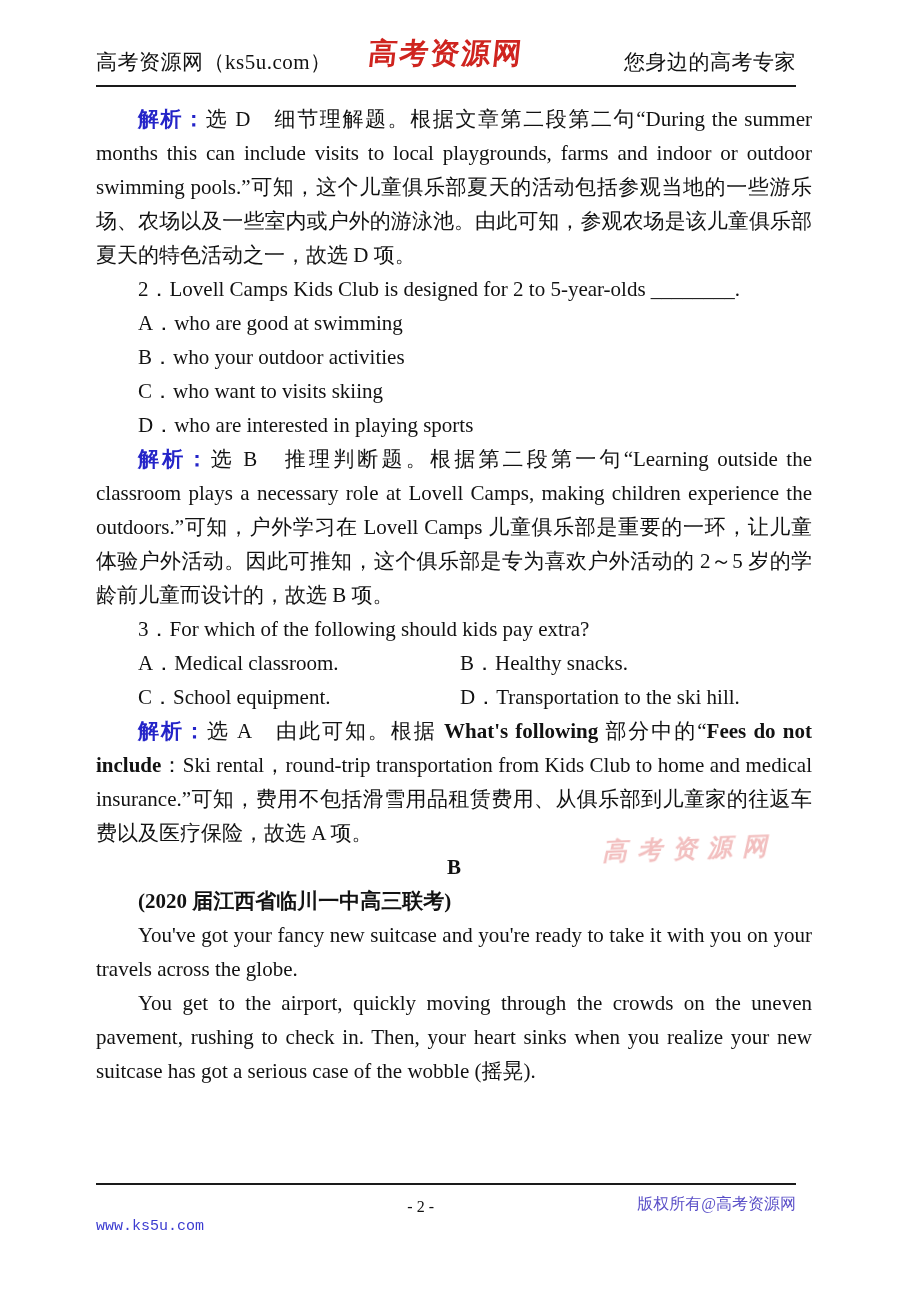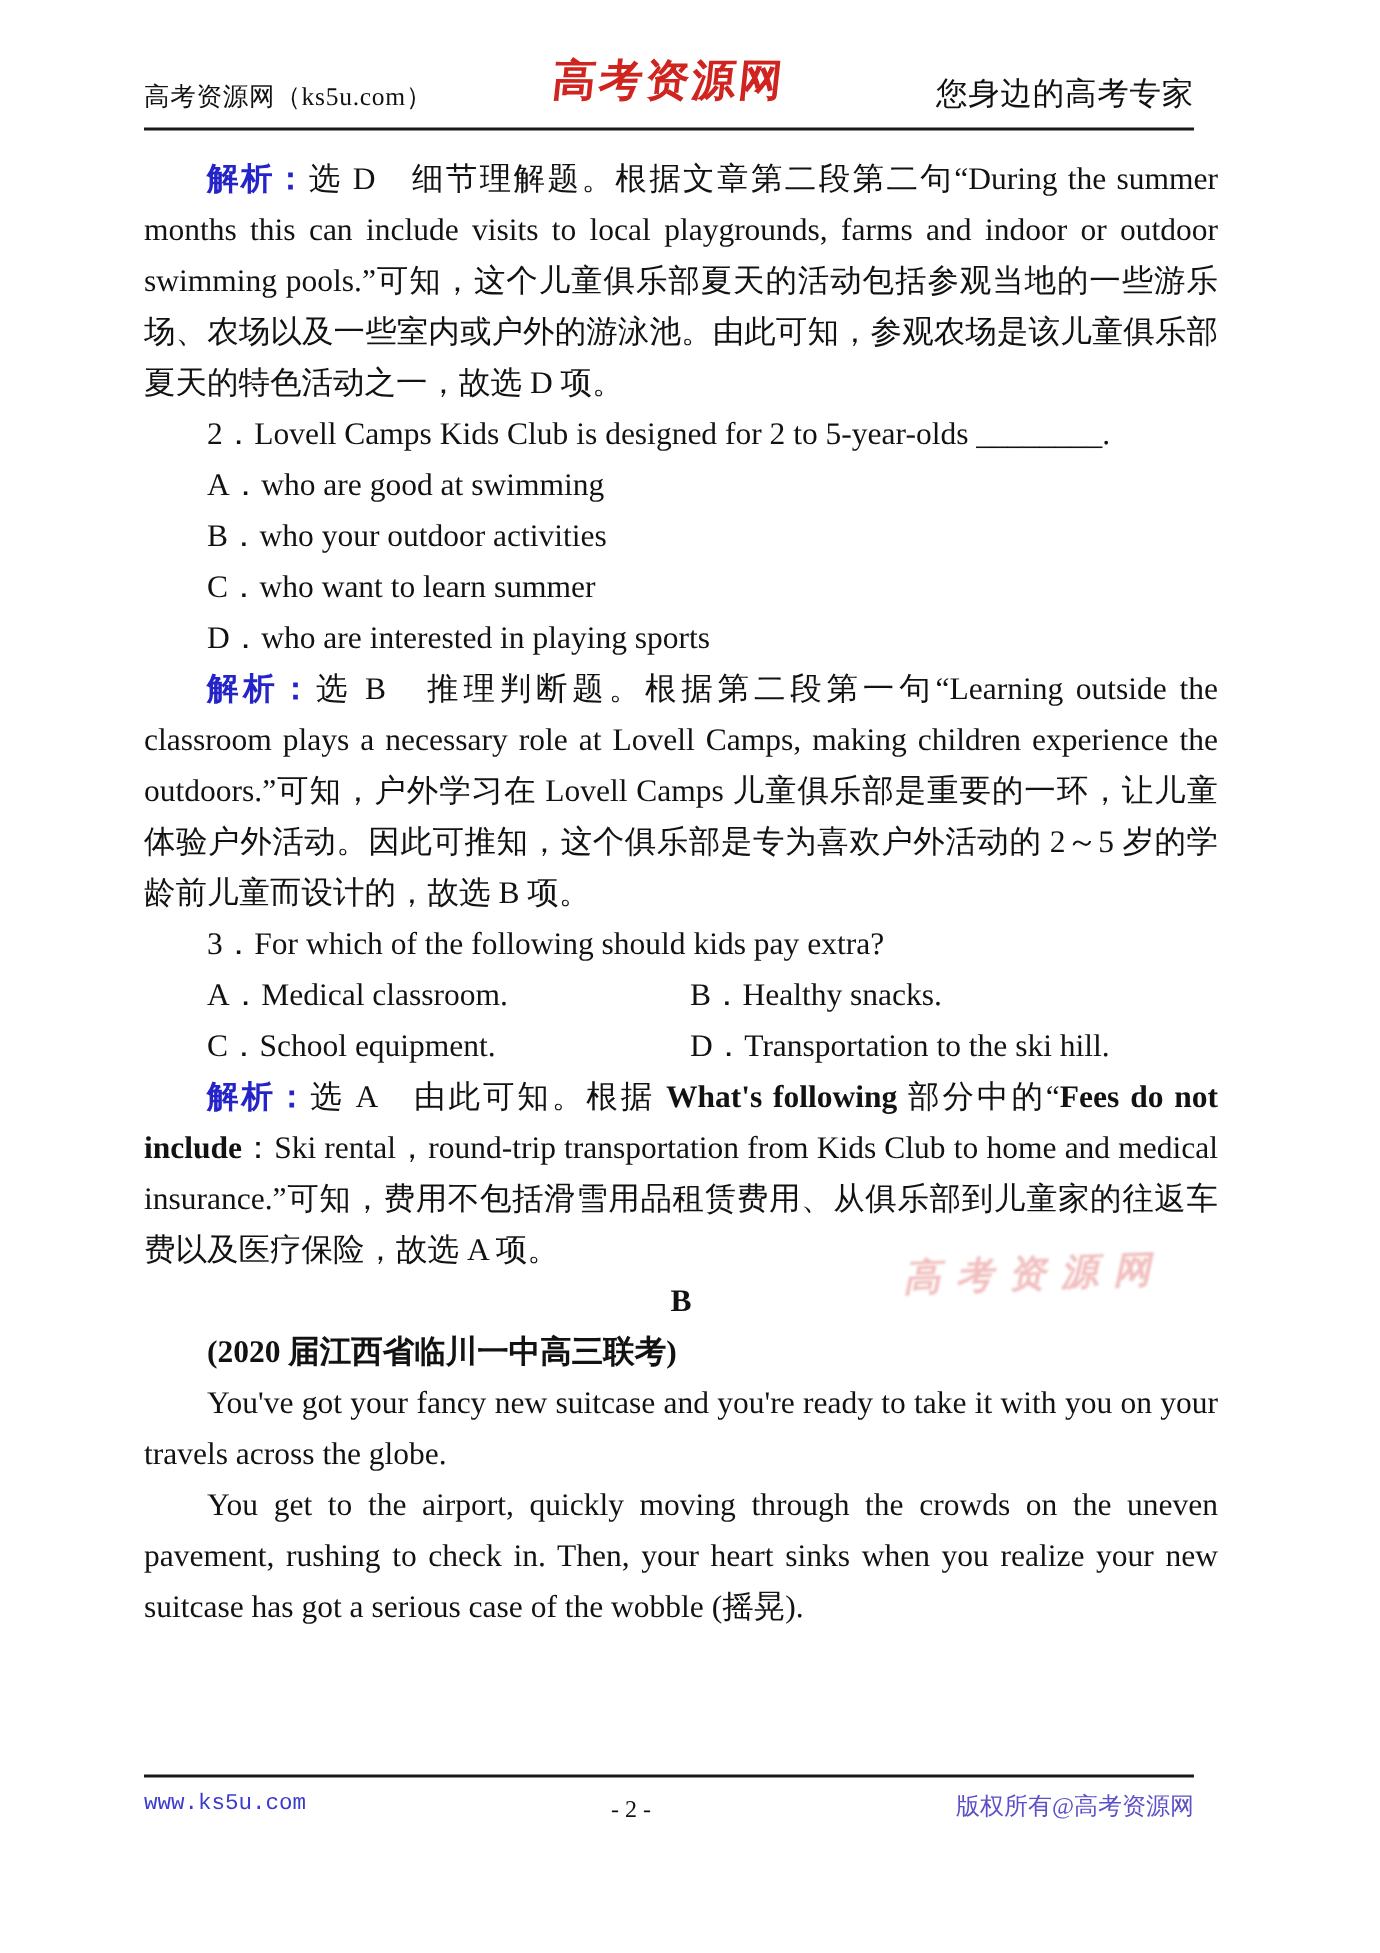--- a/index.html
+++ b/index.html
@@ -9,21 +9,21 @@
     overflow:hidden;
   }
   .page{position:relative;width:920px;height:1302px;}
 
   
   .header{
     position:absolute;left:96px;top:48px;width:700px;
     border-bottom:2px solid #1a1a1a;padding-bottom:9px;
     display:flex;justify-content:space-between;align-items:flex-end;
   }
-  .header-left{font-size:17px;letter-spacing:0.5px;}
+  .header-left{font-size:21px;letter-spacing:0.5px;}
   .header-right{font-size:21px;letter-spacing:0.5px;}
   .logo{
     position:absolute;left:50%;top:-14px;transform:translateX(-50%) skewX(-6deg);
     font-size:29px;font-weight:bold;color:#cf241f;letter-spacing:2px;
     white-space:nowrap;
   }
 
   
   .watermark{
     position:absolute;left:602px;top:832px;z-index:0;
@@ -45,21 +45,21 @@
   .seg-bold{font-weight:bold;}
   .opt-left{display:inline-block;width:322px;text-indent:0;}
 
   
   .footer{
     position:absolute;left:96px;top:1183px;width:700px;
     border-top:2px solid #1a1a1a;padding-top:9px;
     display:flex;justify-content:space-between;align-items:flex-start;
     font-size:16px;
   }
-  .footer-left{color:#3b3bd0;font-family:"Liberation Mono","DejaVu Sans Mono",monospace;font-size:15px;}
+  .footer-left{color:#3b3bd0;font-family:"Liberation Mono","DejaVu Sans Mono",monospace;font-size:15px;margin-top:24px;}
   .footer-center{color:#121212;font-size:16px;padding-top:4px;}
   .footer-right{color:#5b50c8;}
 </style>
 </head>
 <body>
 
 <div class="page">
 
   <div class="header">
     <span class="header-left">高考资源网（ks5u.com）</span>
@@ -67,21 +67,21 @@
     <span class="header-right">您身边的高考专家</span>
   </div>
 
   <div class="watermark">高考资源网</div>
 
   <div class="content">
       <p class="indent"><span class="seg-label">解析：</span><span class="seg-normal">选 D　细节理解题。根据文章第二段第二句“During the summer months this can include visits to local playgrounds, farms and indoor or outdoor swimming pools.”可知，这个儿童俱乐部夏天的活动包括参观当地的一些游乐场、农场以及一些室内或户外的游泳池。由此可知，参观农场是该儿童俱乐部夏天的特色活动之一，故选 D 项。</span></p>
       <p class="indent"><span class="seg-normal">2．Lovell Camps Kids Club is designed for 2 to 5-year-olds ________.</span></p>
       <p class="indent"><span class="seg-normal">A．who are good at swimming</span></p>
       <p class="indent"><span class="seg-normal">B．who your outdoor activities</span></p>
-      <p class="indent"><span class="seg-normal">C．who want to learn summer</span></p>
+      <p class="indent"><span class="seg-normal">C．who want to visits skiing</span></p>
       <p class="indent"><span class="seg-normal">D．who are interested in playing sports</span></p>
       <p class="indent"><span class="seg-label">解析：</span><span class="seg-normal">选 B　推理判断题。根据第二段第一句“Learning outside the classroom plays a necessary role at Lovell Camps, making children experience the outdoors.”可知，户外学习在 Lovell Camps 儿童俱乐部是重要的一环，让儿童体验户外活动。因此可推知，这个俱乐部是专为喜欢户外活动的 2～5 岁的学龄前儿童而设计的，故选 B 项。</span></p>
       <p class="indent"><span class="seg-normal">3．For which of the following should kids pay extra?</span></p>
       <p class="indent"><span class="opt-left">A．Medical classroom.</span><span>B．Healthy snacks.</span></p>
       <p class="indent"><span class="opt-left">C．School equipment.</span><span>D．Transportation to the ski hill.</span></p>
       <p class="indent"><span class="seg-label">解析：</span><span class="seg-normal">选 A　由此可知。根据 </span><span class="seg-bold">What's following</span><span class="seg-normal"> 部分中的“</span><span class="seg-bold">Fees do not include</span><span class="seg-normal">：Ski rental，round-trip transportation from Kids Club to home and medical insurance.”可知，费用不包括滑雪用品租赁费用、从俱乐部到儿童家的往返车费以及医疗保险，故选 A 项。</span></p>
       <p class="center"><span class="seg-bold">B</span></p>
       <p class="indent"><span class="seg-bold">(2020 届江西省临川一中高三联考)</span></p>
       <p class="indent"><span class="seg-normal">You've got your fancy new suitcase and you're ready to take it with you on your travels across the globe.</span></p>
       <p class="indent"><span class="seg-normal">You get to the airport, quickly moving through the crowds on the uneven pavement, rushing to check in. Then, your heart sinks when you realize your new suitcase has got a serious case of the wobble (摇晃).</span></p>

